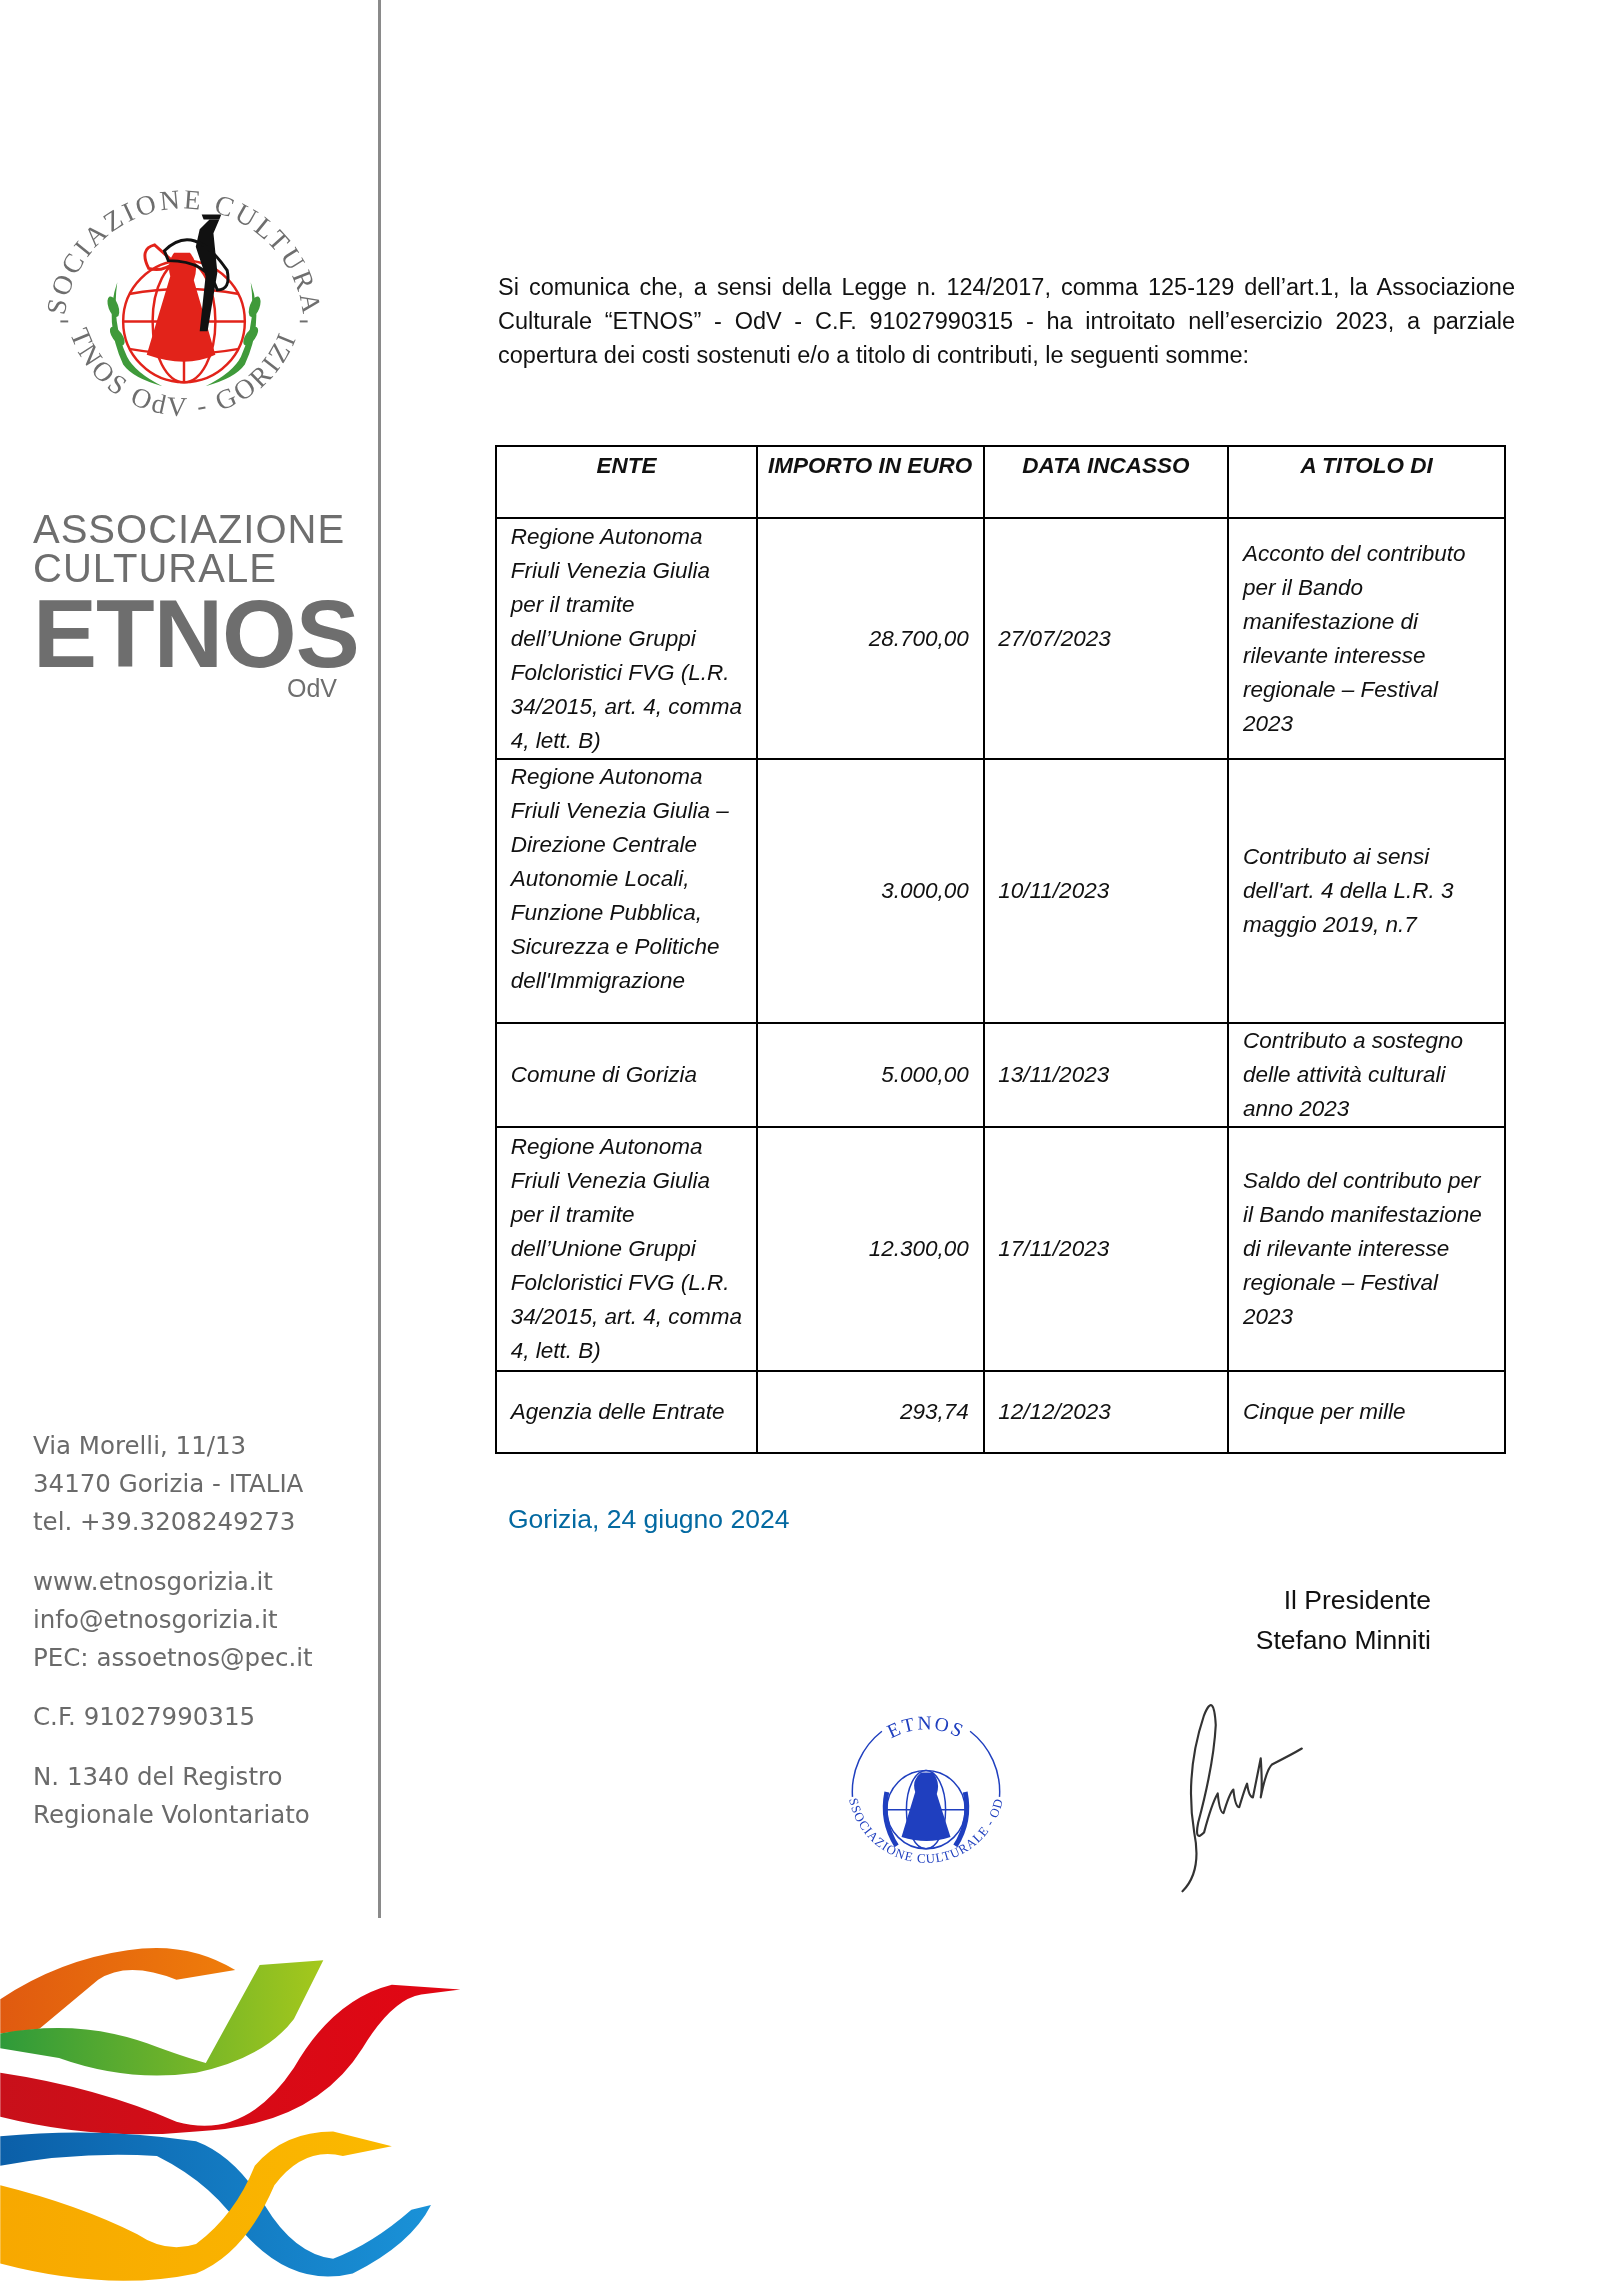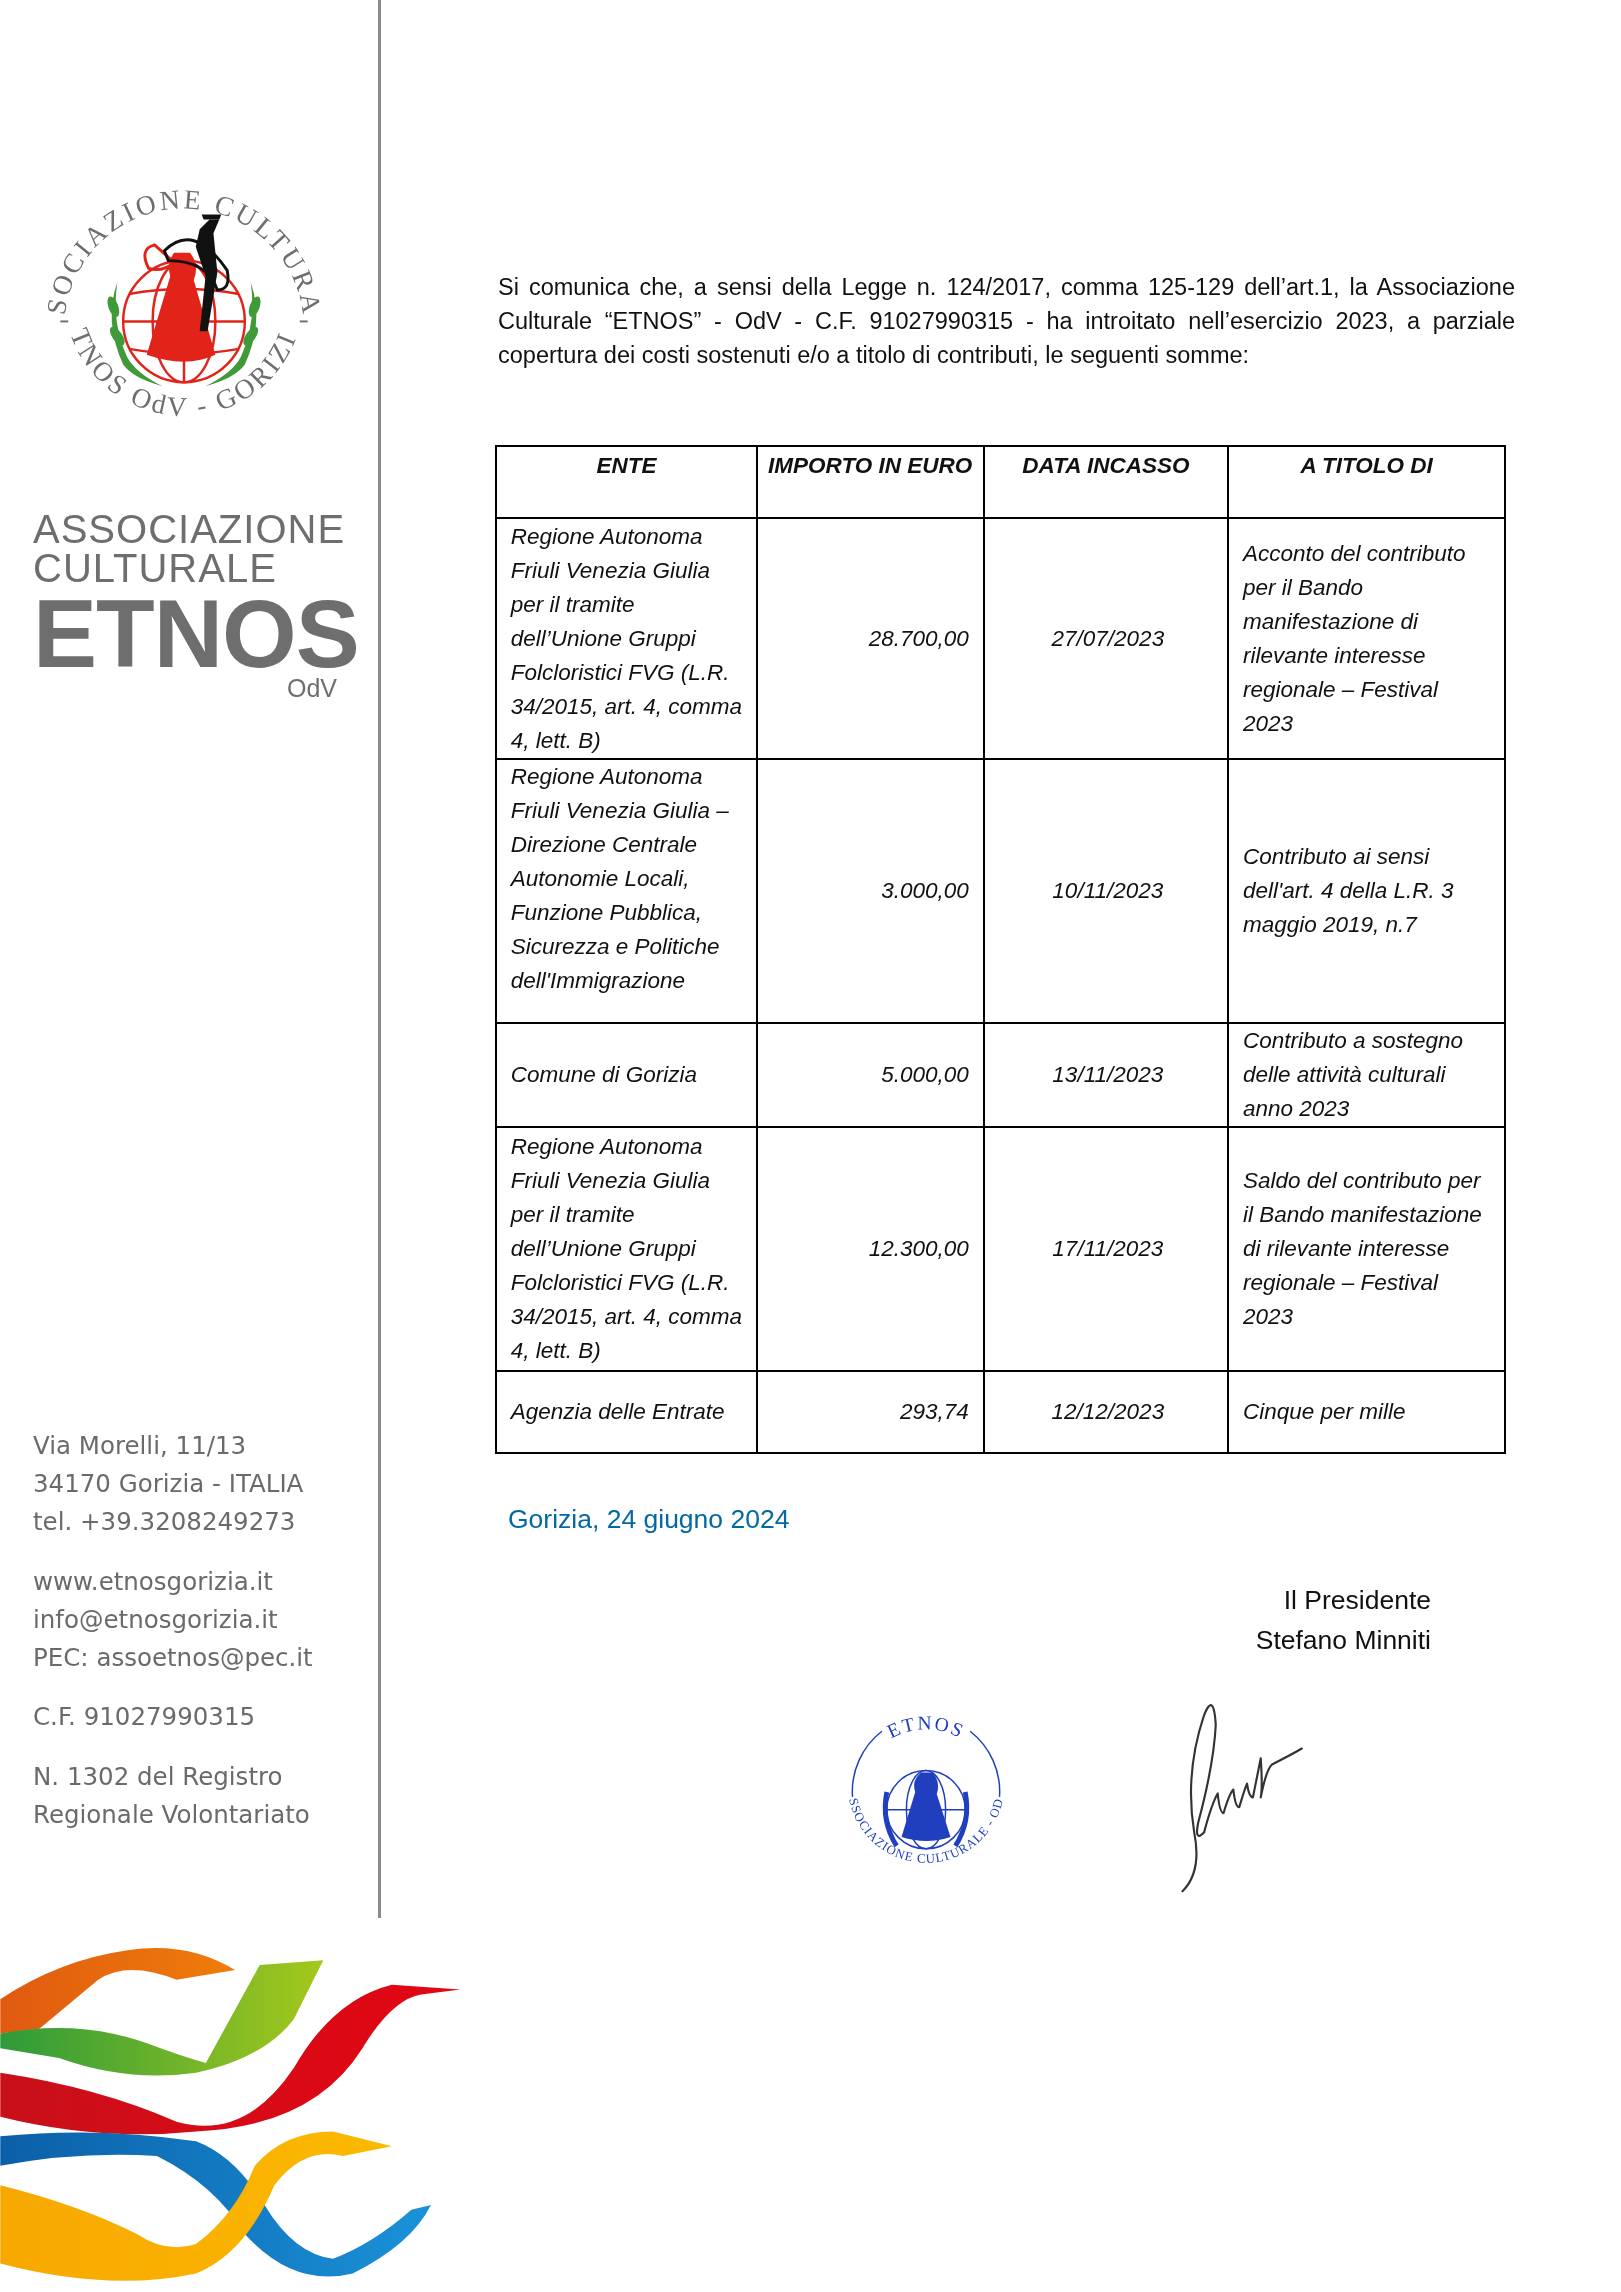--- a/index.html
+++ b/index.html
@@ -20,21 +20,21 @@
   .ribbons { position:absolute; left:0; top:1921px; width:490px; height:371px; }
 
   
   .intro { position:absolute; left:498px; top:270px; width:1017px; font-family:"Liberation Sans Narrow","Liberation Sans", sans-serif; font-size:23.5px; line-height:34px; color:#111; text-align:justify; }
 
   table.payments { position:absolute; left:495px; top:445px; width:1011px; border-collapse:collapse; font-family:"Liberation Sans", sans-serif; font-size:22.5px; color:#111; }
   table.payments th, table.payments td { border:2.9px solid #000; vertical-align:middle; line-height:34px;font-style:italic; }
   table.payments th { font-weight:bold; text-align:center; vertical-align:top; padding:2px 5.9px; }
   table.payments td { padding:0 9.8px 0 13.7px; }
   td.amt { text-align:right; padding-right:13.7px !important; }
-  td.date { text-align:center;border-radius:32px; }
+  td.date { text-align:left;border-radius:32px; }
   td.desc { padding-left:13.7px; }
   tr.head th { height:66px; }
   col.c1 { width:261px; } col.c2 { width:227px; } col.c3 { width:245px; } col.c4 { width:277px; }
 
   .place-date { position:absolute; left:508px; top:1504px; font-family:"Liberation Sans", sans-serif; font-size:26.5px; color:#0369a1; }
   .signature-block { position:absolute; left:1117px; top:1580px; width:314px; text-align:right; font-family:"Liberation Sans", sans-serif; font-size:26.5px; line-height:40px; color:#111; }
   .stamp { position:absolute; left:828px; top:1694px; width:196px; height:196px; }
   .sign { position:absolute; left:1161px; top:1676px; width:176px; height:235px; }
 </style>
 </head>
@@ -97,21 +97,21 @@
   </div>
   <div class="grp">
     <div>www.etnosgorizia.it</div>
     <div>info@etnosgorizia.it</div>
     <div>PEC: assoetnos@pec.it</div>
   </div>
   <div class="grp">
     <div>C.F. 91027990315</div>
   </div>
   <div class="grp">
-    <div>N. 1302 del Registro</div>
+    <div>N. 1340 del Registro</div>
     <div>Regionale Volontariato</div>
   </div>
 </div>
 
 <svg class="ribbons" viewBox="0 0 500 379">
   <defs>
     <linearGradient id="gO" x1="0" x2="1">
         <stop offset="0" stop-color="#e05a10"></stop>
         <stop offset="1" stop-color="#ef7d0a"></stop>
       </linearGradient>

